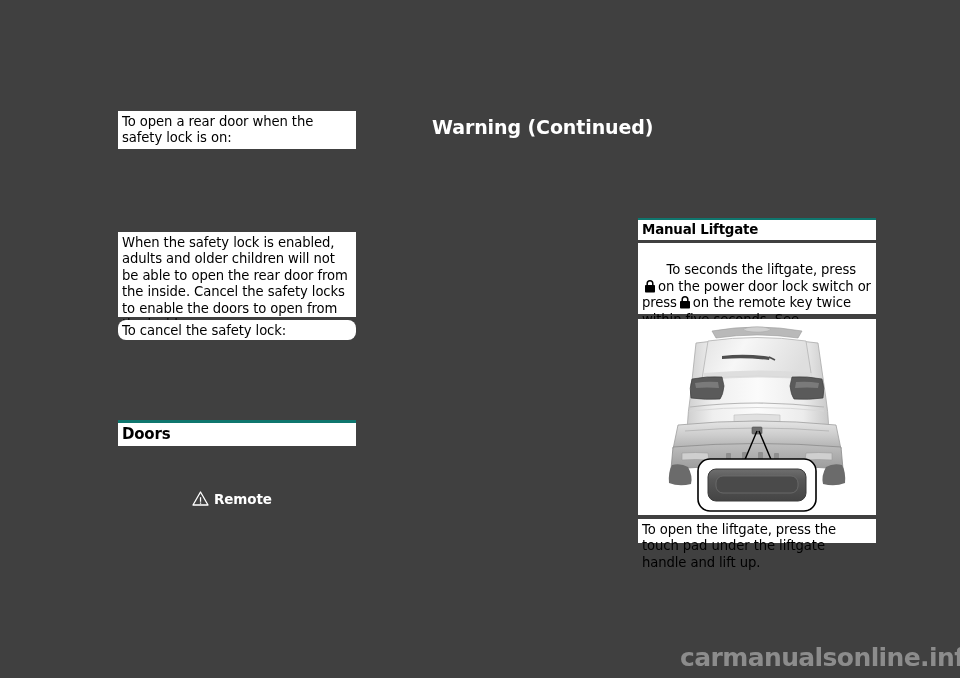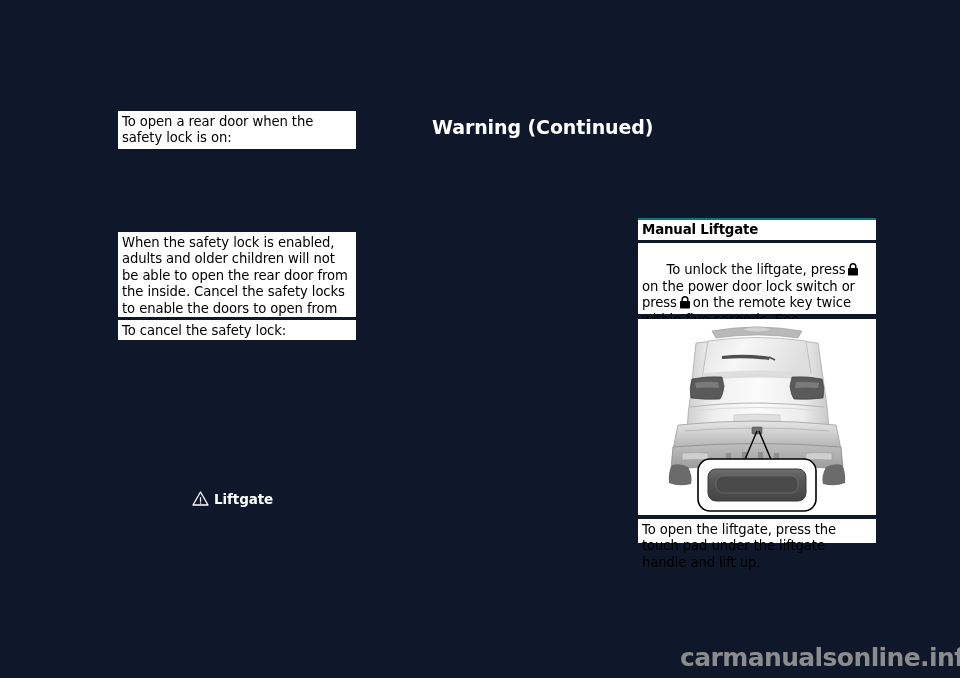--- a/index.html
+++ b/index.html
@@ -12,21 +12,21 @@
     height: 678px;
     position: relative;
     overflow: hidden;
     font-family: "DejaVu Sans", "Liberation Sans", sans-serif;
     -webkit-font-smoothing: antialiased;
   }
 
   .page {
     position: absolute;
     inset: 0;
-    background: #0f172a;
+    background: #404040;
   }
 
   
   .panel {
     position: absolute;
     background: #ffffff;
     color: #000000;
     box-sizing: border-box;
   }
   .panel-text {
@@ -119,42 +119,43 @@
 </style>
 </head>
 <body>
 
 <div class="page">
 
   <div class="panel panel-text" style="left:118px; top:111px; width:238px; height:38px;">To open a rear door when the safety lock is on:</div>
 
   <div class="panel panel-text" style="left:118px; top:232px; width:238px; height:85px;">When the safety lock is enabled, adults and older children will not be able to open the rear door from the inside. Cancel the safety locks to enable the doors to open from the inside.</div>
 
-  <div class="panel panel-text" style="left:118px; top:320px; width:238px; height:20px;">To cancel the safety lock:</div>
-
+  <div class="panel panel-text" style="left:118px; top:320px; width:238px; height:20px;border-radius:8px;">To cancel the safety lock:</div>
+
+  <div class="heading" style="left:118px; top:420px; width:238px; height:26px;">Doors</div>
 
 
   <div class="warning-label" style="left:192px; top:491px;">
     <span class="tri">
       <svg width="17" height="15" viewBox="0 0 17 15" xmlns="http://www.w3.org/2000/svg">
         <path d="M8.5 1 L16 14 L1 14 Z" fill="none" stroke="#ffffff" stroke-width="1.3" stroke-linejoin="round"></path>
         <rect x="7.9" y="6.2" width="1.25" height="4.6" fill="#ffffff"></rect>
         <rect x="7.9" y="11.5" width="1.25" height="1.25" fill="#ffffff"></rect>
       </svg>
     </span>
-    <span>Liftgate</span>
+    <span>Remote</span>
   </div>
 
   <div class="warning-continued" style="left:432px; top:119px;">Warning  (Continued)</div>
 
   <div class="heading small" style="left:638px; top:218px; width:238px; height:22px;">Manual Liftgate</div>
 
   <div class="panel" style="left:638px; top:243px; width:238px; height:71px;">
     <div class="panel-text" style="padding:3px 5px 3px 4px;">
-      <span>To unlock the liftgate, press</span><span class="lockglyph"><svg width="12" height="13" viewBox="0 0 12 13" xmlns="http://www.w3.org/2000/svg">
+      <span>To seconds the liftgate, press</span><span class="lockglyph"><svg width="12" height="13" viewBox="0 0 12 13" xmlns="http://www.w3.org/2000/svg">
             <path d="M3.2 5.3 V3.6 a2.8 2.8 0 0 1 5.6 0 V5.3" fill="none" stroke="#000000" stroke-width="1.5"></path>
             <rect x="1" y="5.1" width="10" height="7.4" rx="0.8" fill="#000000"></rect>
           </svg></span><span>on the power door lock switch or press</span><span class="lockglyph"><svg width="12" height="13" viewBox="0 0 12 13" xmlns="http://www.w3.org/2000/svg">
             <path d="M3.2 5.3 V3.6 a2.8 2.8 0 0 1 5.6 0 V5.3" fill="none" stroke="#000000" stroke-width="1.5"></path>
             <rect x="1" y="5.1" width="10" height="7.4" rx="0.8" fill="#000000"></rect>
           </svg></span><span>on the remote key twice within five seconds. See</span>
       <span class="ital">Remote Key Operation</span>
       <span class="arrowglyph">⇒</span>
       <span class="ital">8.</span>
     </div>

